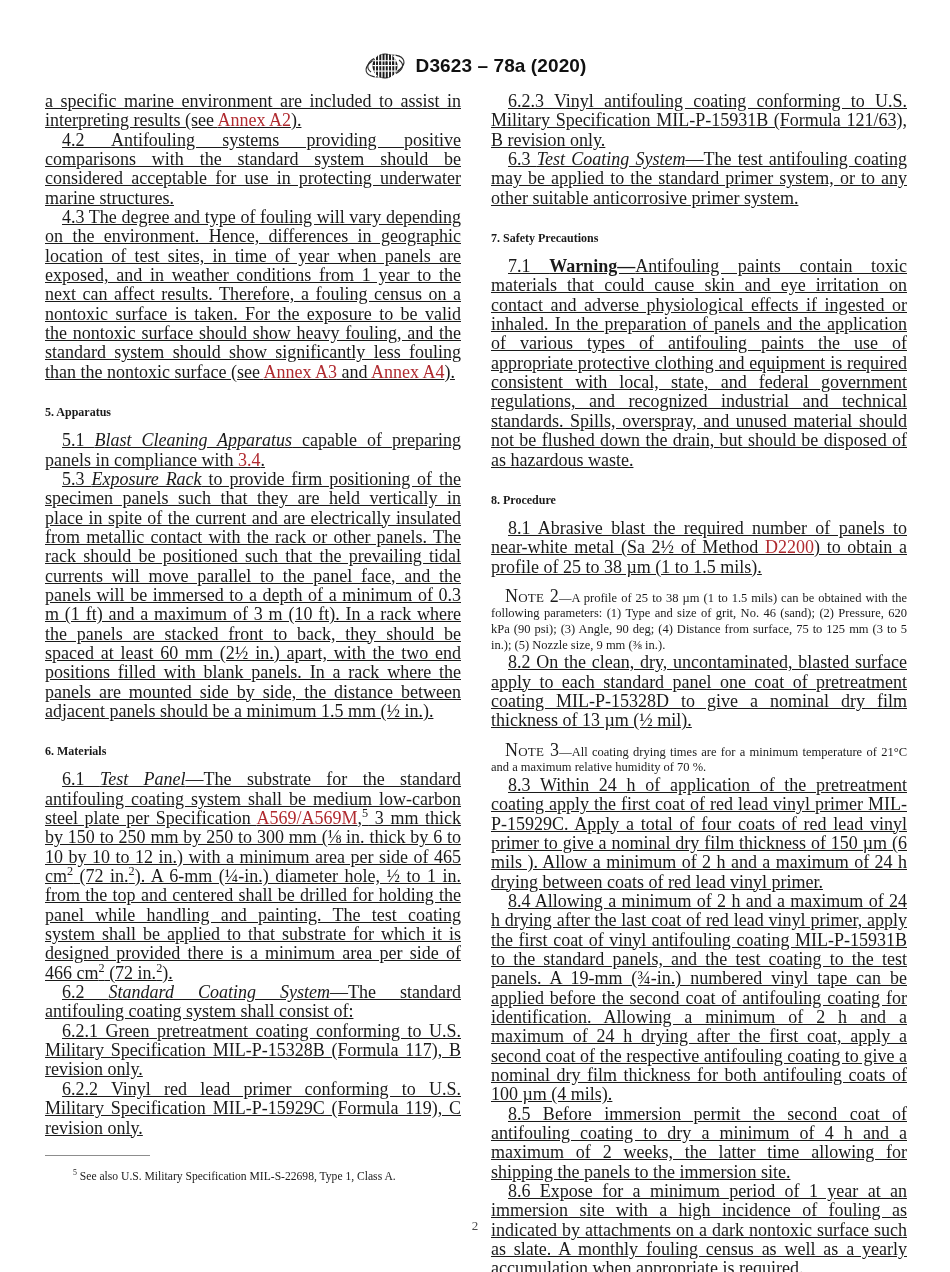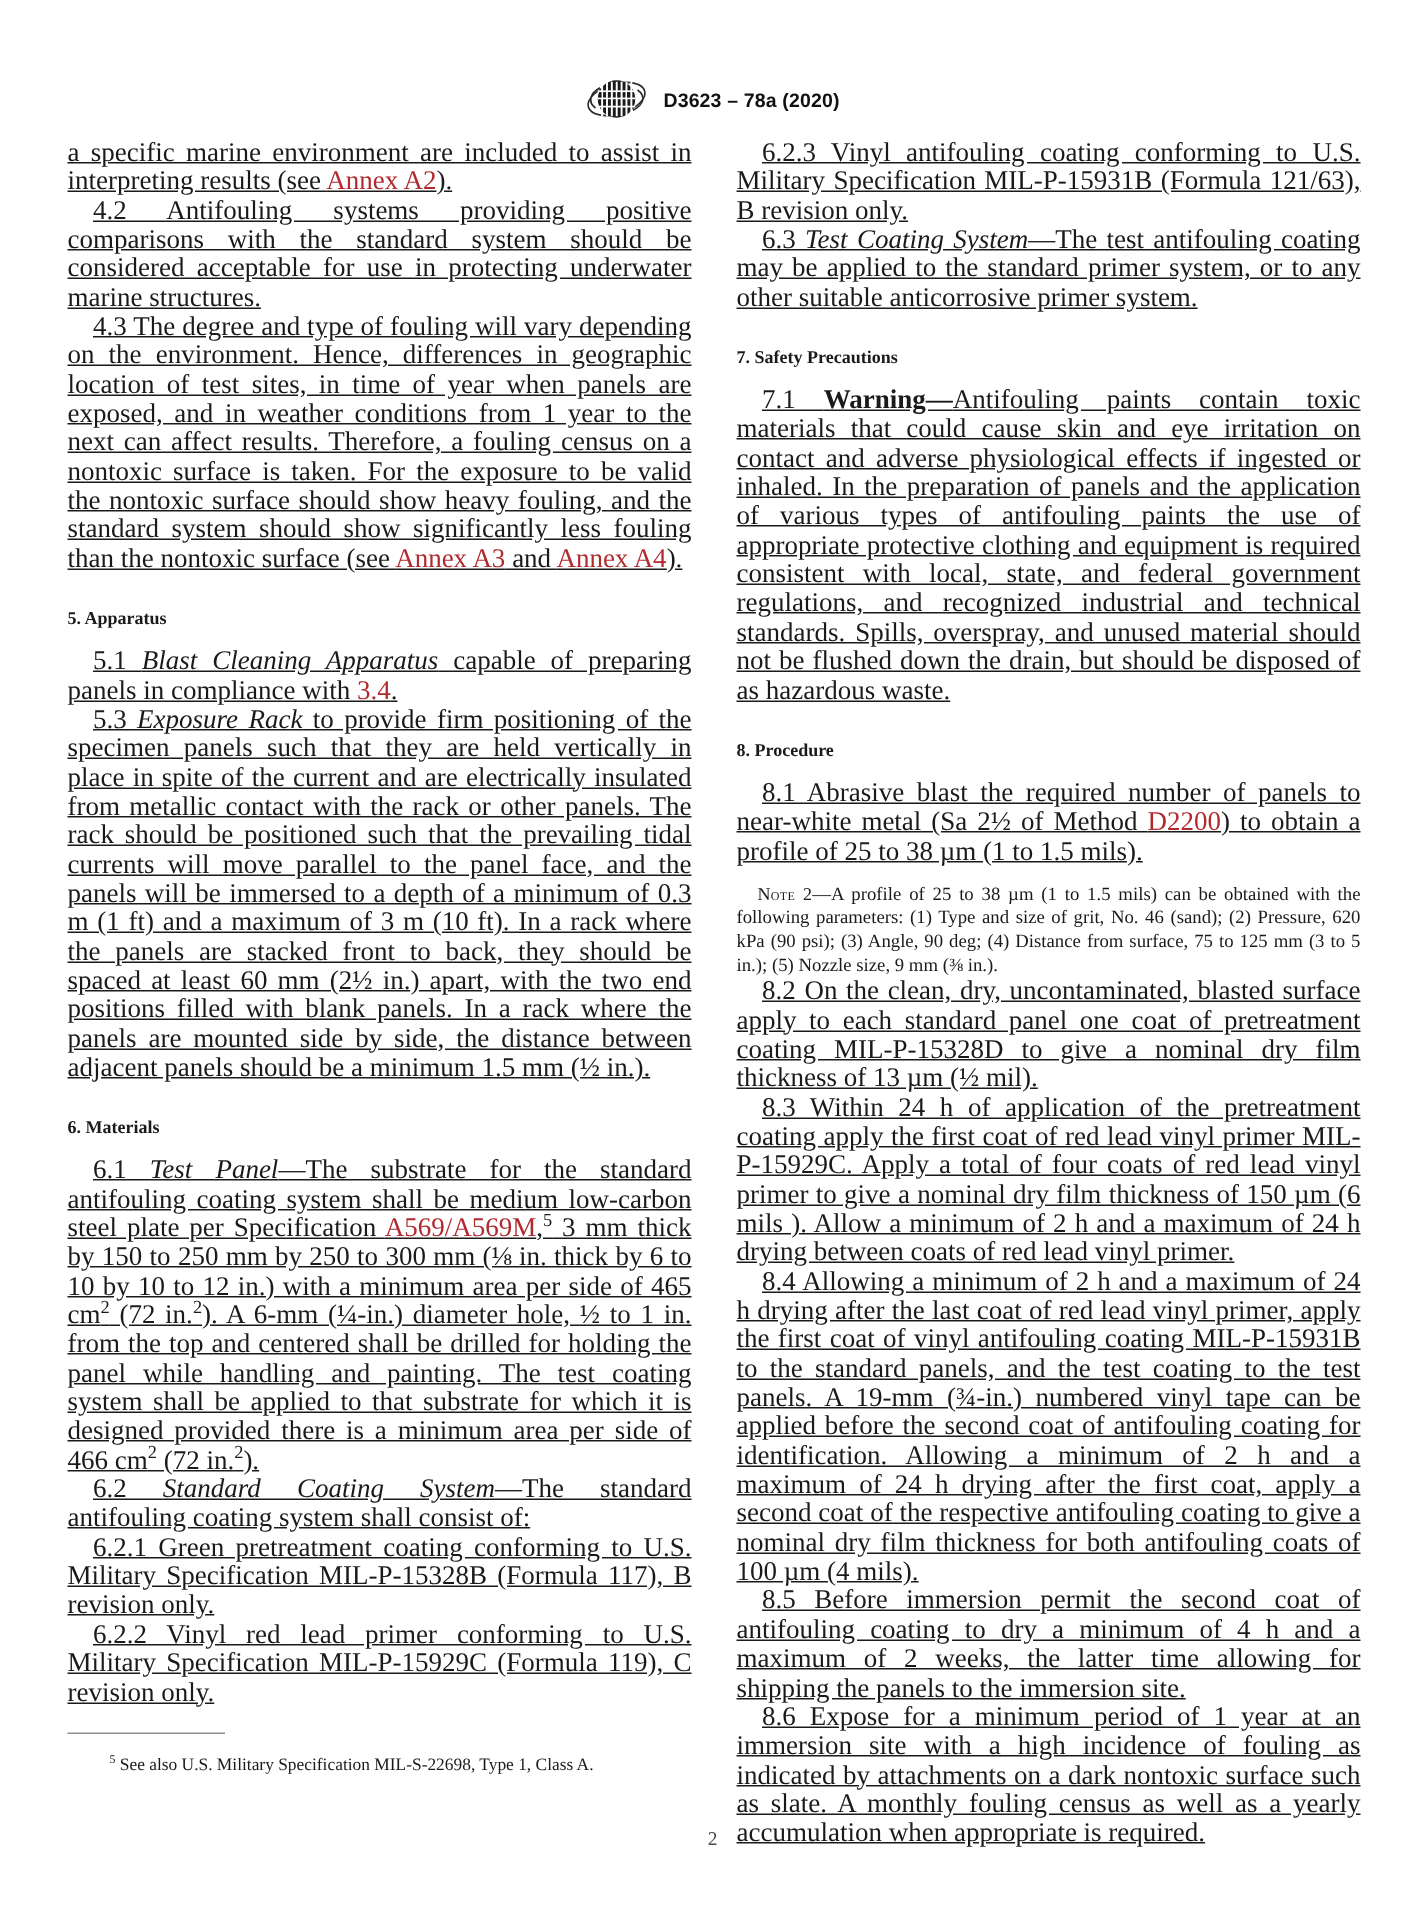--- a/index.html
+++ b/index.html
@@ -36,21 +36,21 @@
     gap: 10px;
   }
   .astm-logo {
     width: 42px;
     height: 32px;
     display: block;
     flex: 0 0 auto;
   }
   .header-title {
     font-family: "Liberation Sans", "DejaVu Sans", sans-serif;
-    font-size: 13px;
+    font-size: 19px;
     font-weight: bold;
     letter-spacing: 0.1px;
     color: #111;
     white-space: nowrap;
   }
 
   
   .columns {
     position: absolute;
     top: 92px;
@@ -96,21 +96,21 @@
   
   p.note-text {
     margin: 12px 0 0 0;
     font-size: 12.5px;
     line-height: 15.6px;
     text-align: justify;
     text-indent: 14px;
   }
   .note-label {
     font-variant: small-caps;
-    font-size: 12px;
+    font-size: 18px;
     letter-spacing: 0.2px;
   }
 
   
   .footnote-zone {
     position: absolute;
     left: 45px;
     top: 1155px;
     width: 416px;
   }
@@ -222,20 +222,21 @@
       <p class="body-text indent"><span>7.1  </span><span class="bold">Warning—</span><span>Antifouling paints contain toxic materials that could cause skin and eye irritation on contact and adverse physiological effects if ingested or inhaled. In the preparation of panels and the application of various types of antifouling paints the use of appropriate protective clothing and equipment is required consistent with local, state, and federal government regulations, and recognized industrial and technical standards. Spills, overspray, and unused material should not be flushed down the drain, but should be disposed of as hazardous waste.</span></p>
 
       <h3 class="section-head">8.  Procedure</h3>
 
       <p class="body-text indent"><span>8.1  Abrasive blast the required number of panels to near-white metal (Sa 2½ of Method </span><span class="lnk">D2200</span><span>) to obtain a profile of 25 to 38 µm (1 to 1.5 mils).</span></p>
 
       <p class="note-text"><span class="note-label">Note 2</span><span>—A profile of 25 to 38 µm (1 to 1.5 mils) can be obtained with the following parameters: (1) Type and size of grit, No. 46 (sand); (2) Pressure, 620 kPa (90 psi); (3) Angle, 90 deg; (4) Distance from surface, 75 to 125 mm (3 to 5 in.); (5) Nozzle size, 9 mm (⅜ in.).</span></p>
 
       <p class="body-text indent gap-para">8.2  On the clean, dry, uncontaminated, blasted surface apply to each standard panel one coat of pretreatment coating MIL-P-15328D to give a nominal dry film thickness of 13 µm (½ mil).</p>
 
+      <p class="note-text"><span class="note-label">Note 3</span><span>—All coating drying times are for a minimum temperature of 21°C and a maximum relative humidity of 70 %.</span></p>
 
       <p class="body-text indent gap-para">8.3  Within 24 h of application of the pretreatment coating apply the first coat of red lead vinyl primer MIL-P-15929C. Apply a total of four coats of red lead vinyl primer to give a nominal dry film thickness of 150 µm (6 mils ). Allow a minimum of 2 h and a maximum of 24 h drying between coats of red lead vinyl primer.</p>
 
       <p class="body-text indent gap-para">8.4  Allowing a minimum of 2 h and a maximum of 24 h drying after the last coat of red lead vinyl primer, apply the first coat of vinyl antifouling coating MIL-P-15931B to the standard panels, and the test coating to the test panels. A 19-mm (¾-in.) numbered vinyl tape can be applied before the second coat of antifouling coating for identification. Allowing a minimum of 2 h and a maximum of 24 h drying after the first coat, apply a second coat of the respective antifouling coating to give a nominal dry film thickness for both antifouling coats of 100 µm (4 mils).</p>
 
       <p class="body-text indent gap-para">8.5  Before immersion permit the second coat of antifouling coating to dry a minimum of 4 h and a maximum of 2 weeks, the latter time allowing for shipping the panels to the immersion site.</p>
 
       <p class="body-text indent gap-para">8.6  Expose for a minimum period of 1 year at an immersion site with a high incidence of fouling as indicated by attachments on a dark nontoxic surface such as slate. A monthly fouling census as well as a yearly accumulation when appropriate is required.</p>
 
     </div>

